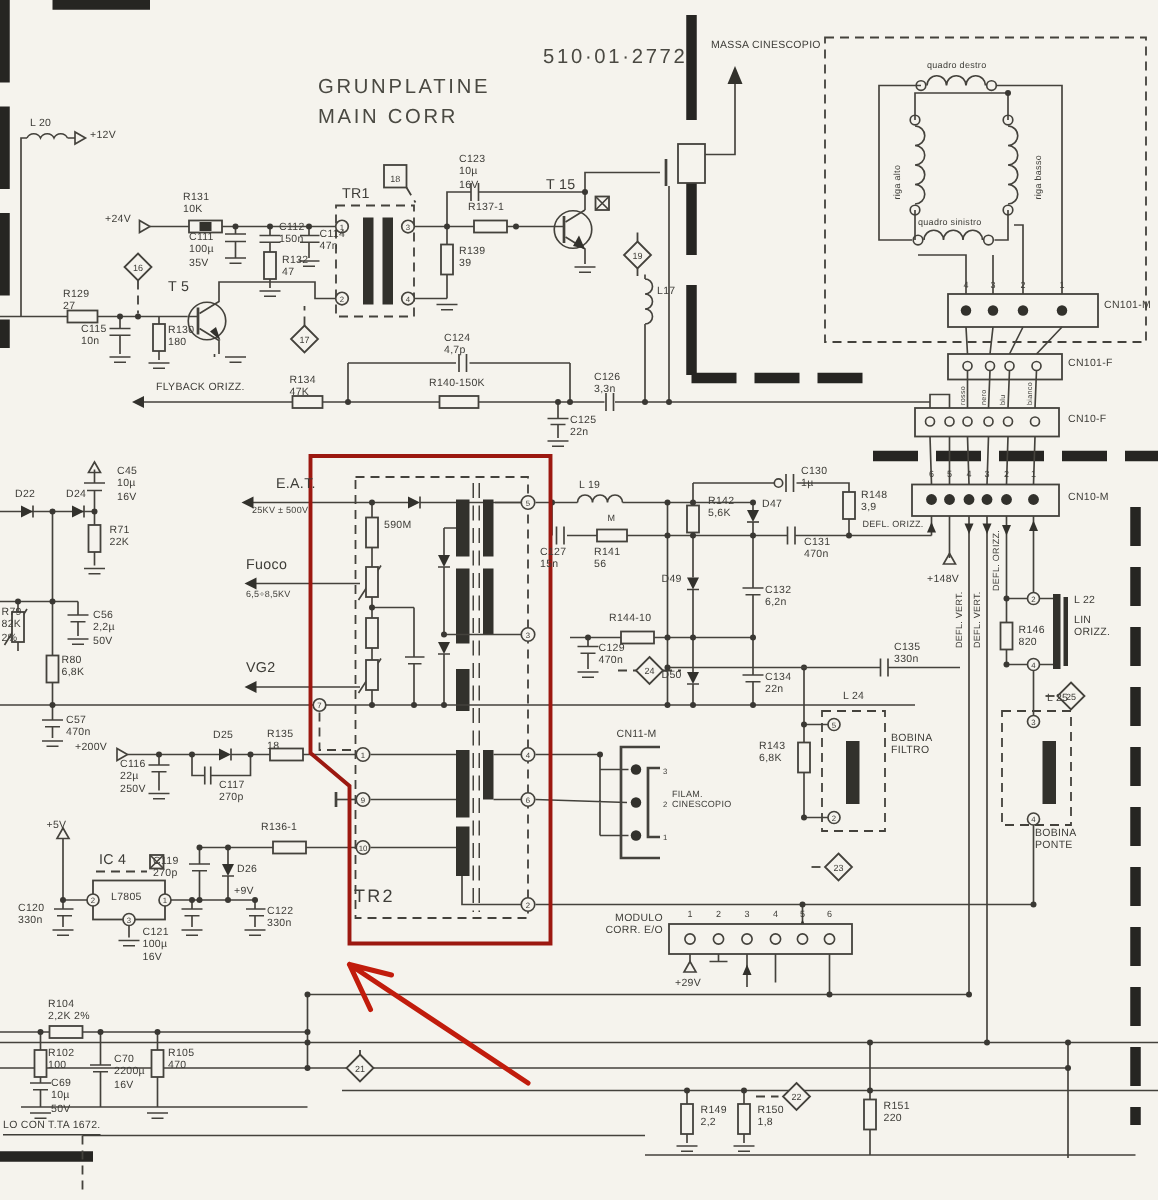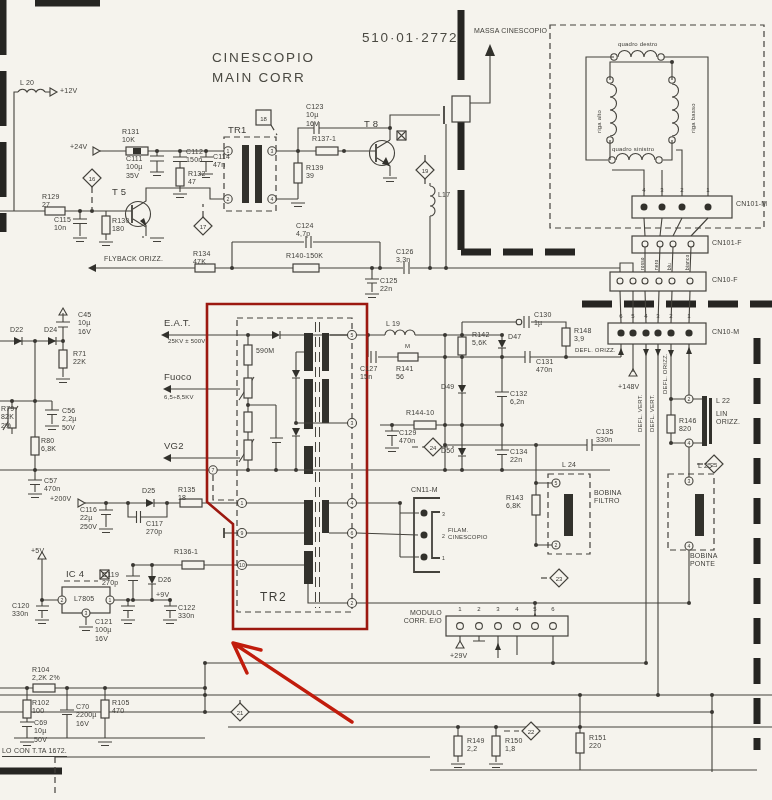--- a/index.html
+++ b/index.html
@@ -506,21 +506,21 @@
 
   <g>
     <path class="red" d="M207,304 H367 V629 H233 V524 L207,502 Z"></path>
   </g>
   <g>
     <path class="redA" d="M352,722 L233,643 M233,643 L261,650 M233,643 L247,673"></path>
   </g>
 </svg>
 
 <div class="lbl ttl" style="left:362px;top:30px">510·01·2772</div>
-<div class="lbl ttl" style="left:212px;top:50px">CINESCOPIO</div>
+<div class="lbl ttl" style="left:212px;top:50px">GRUNPLATINE</div>
 <div class="lbl ttl" style="left:212px;top:70px">MAIN CORR</div>
 
 <div class="lbl" style="left:474px;top:27px">MASSA CINESCOPIO</div>
 <div class="lbl sm" style="left:618px;top:41px">quadro destro</div>
 <div class="lbl sm" style="left:612px;top:146px">quadro sinistro</div>
 <div class="lbl sm rot" style="left:596px;top:133px">riga alto</div>
 <div class="lbl sm rot" style="left:690px;top:133px">riga basso</div>
 <div class="lbl" style="left:736px;top:200px">CN101-M</div>
 <div class="lbl" style="left:712px;top:239px">CN101-F</div>
 <div class="lbl" style="left:712px;top:276px">CN10-F</div>
@@ -539,21 +539,21 @@
 100µ
 35V</div>
 <div class="lbl" style="left:186px;top:148px">C112
 150n</div>
 <div class="lbl" style="left:188px;top:170px">R132
 47</div>
 <div class="lbl" style="left:213px;top:153px">C114
 47n</div>
 <div class="lbl lg" style="left:228px;top:124px">TR1</div>
 <div class="lbl lg" style="left:112px;top:186px">T 5</div>
-<div class="lbl lg" style="left:364px;top:118px">T 8</div>
+<div class="lbl lg" style="left:364px;top:118px">T 15</div>
 <div class="lbl" style="left:306px;top:103px">C123
 10µ
 16V</div>
 <div class="lbl" style="left:312px;top:135px">R137-1</div>
 <div class="lbl" style="left:306px;top:164px">R139
 39</div>
 <div class="lbl" style="left:438px;top:191px">L17</div>
 <div class="lbl" style="left:42px;top:193px">R129
 27</div>
 <div class="lbl" style="left:54px;top:216px">C115
@@ -564,27 +564,27 @@
 <div class="lbl" style="left:193px;top:250px">R134
 47K</div>
 <div class="lbl" style="left:296px;top:222px">C124
 4,7p</div>
 <div class="lbl" style="left:286px;top:252px">R140-150K</div>
 <div class="lbl" style="left:396px;top:248px">C126
 3,3n</div>
 <div class="lbl" style="left:380px;top:277px">C125
 22n</div>
 
-<div class="lbl lg" style="left:164px;top:317px">E.A.T.</div>
+<div class="lbl lg" style="left:184px;top:317px">E.A.T.</div>
 <div class="lbl sm" style="left:168px;top:338px">25KV ± 500V</div>
 <div class="lbl" style="left:256px;top:347px">590M</div>
 <div class="lbl lg" style="left:164px;top:371px">Fuoco</div>
 <div class="lbl sm" style="left:164px;top:394px">6,5÷8,5KV</div>
 <div class="lbl lg" style="left:164px;top:440px">VG2</div>
-<div class="lbl xl" style="left:260px;top:590px">TR2</div>
+<div class="lbl xl" style="left:236px;top:590px">TR2</div>
 
 <div class="lbl" style="left:386px;top:320px">L 19</div>
 <div class="lbl" style="left:360px;top:365px">C127
 15n</div>
 <div class="lbl" style="left:396px;top:365px">R141
 56</div>
 <div class="lbl sm" style="left:405px;top:343px">M</div>
 <div class="lbl" style="left:472px;top:331px">R142
 5,6K</div>
 <div class="lbl" style="left:508px;top:333px">D47</div>

